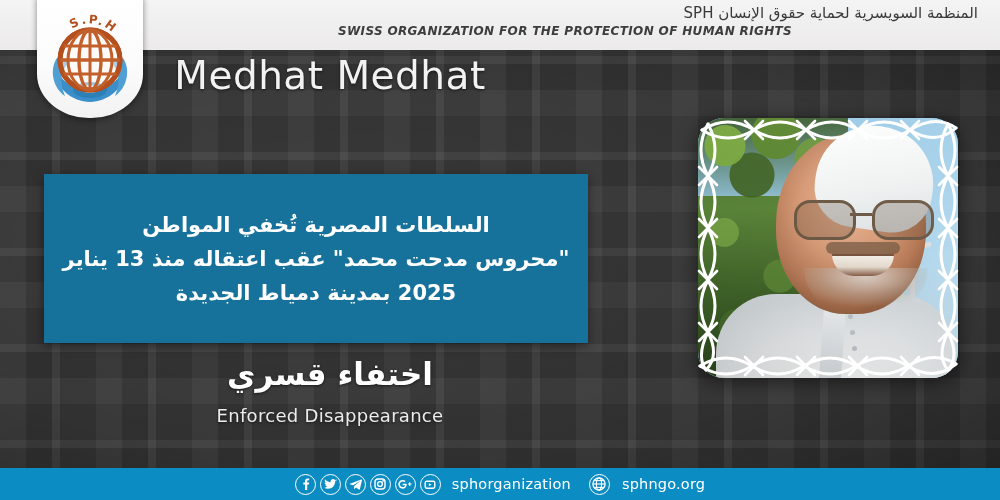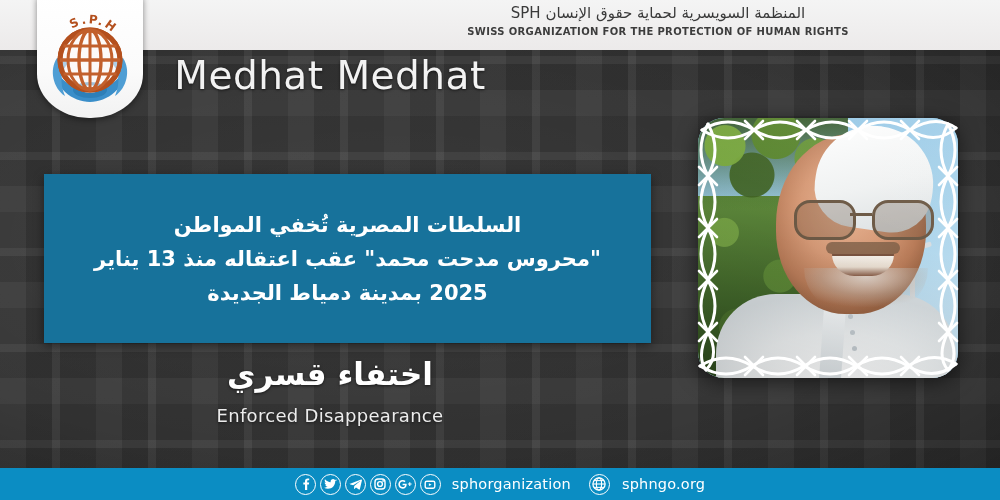--- a/index.html
+++ b/index.html
@@ -31,29 +31,29 @@
     background:radial-gradient(ellipse 95% 80% at 38% 48%, rgba(255,255,255,0.045) 0%, rgba(0,0,0,0) 55%, rgba(0,0,0,0.35) 100%);
   }
 
   
   .header{
     position:absolute;left:0;top:0;width:1000px;height:50px;
     background:linear-gradient(180deg,#f4f4f4 0%,#eceaea 100%);
     z-index:5;
   }
   .header-texts{
-    position:absolute;right:22px;top:2px;text-align:center;width:640px;
+    position:absolute;right:22px;top:2px;width:640px;
   }
   .header-ar{
     font-size:15px;color:#3a3a3a;letter-spacing:0px;line-height:22px;
     direction:rtl;white-space:nowrap;font-weight:400;
   }
   .header-en{
-    font-size:10px;color:#3d3d3d;font-weight:700;letter-spacing:0.35px;
-    line-height:15px;white-space:nowrap;
+    font-size:12px;color:#3d3d3d;font-weight:700;letter-spacing:0.35px;
+    line-height:15px;white-space:nowrap;font-style:italic;
   }
 
   
   .logo-card{
     position:absolute;left:37px;top:-4px;width:106px;height:122px;
     background:linear-gradient(180deg,#ffffff 0%,#fbfbfb 60%,#f2f2f2 100%);
     border-bottom-left-radius:52px 44px;border-bottom-right-radius:52px 44px;
     box-shadow:0 2px 6px rgba(0,0,0,0.45);
     z-index:9;
   }
@@ -65,21 +65,21 @@
     font-size:34px;font-weight:700;color:#ffffff;direction:rtl;
     line-height:46px;text-shadow:0 1px 3px rgba(0,0,0,.6);letter-spacing:0px;
   }
   .name-en{
     font-size:39px;font-weight:400;color:#f2f2f2;line-height:48px;
     text-shadow:0 1px 3px rgba(0,0,0,.6);letter-spacing:0.5px;
   }
 
   
   .blue-box{
-    position:absolute;left:44px;top:174px;width:607px;height:169px;
+    position:absolute;left:44px;top:174px;width:544px;height:169px;
     background:#17729B;
     box-shadow:0 3px 10px rgba(0,0,0,.45);
     z-index:6;
     display:flex;align-items:center;justify-content:center;
   }
   .blue-box-inner{
     direction:rtl;text-align:center;color:#ffffff;
     font-size:21px;font-weight:700;line-height:34px;padding:0 18px;
   }
   .blue-line{display:block;white-space:nowrap;}

